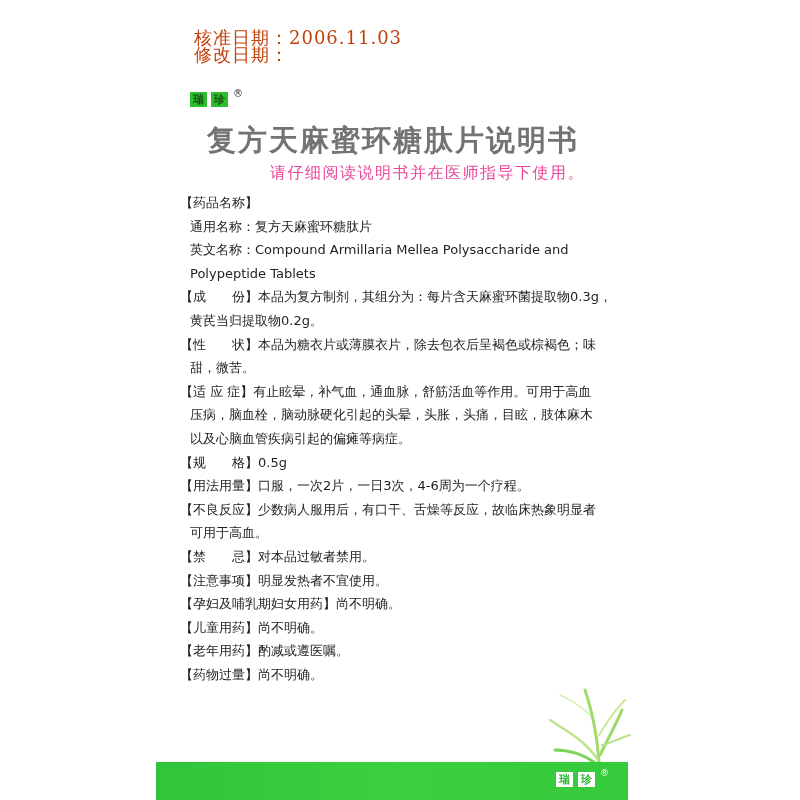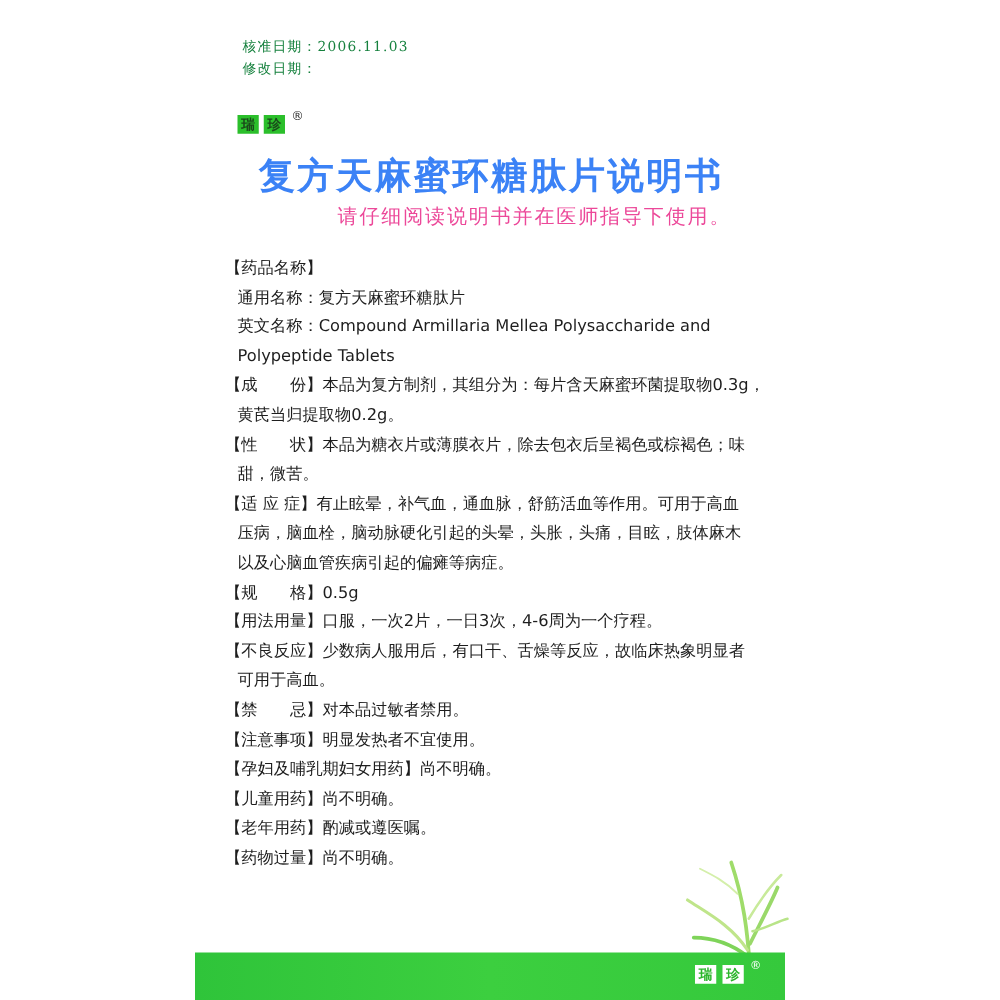--- a/index.html
+++ b/index.html
@@ -5,46 +5,46 @@
     html, body { margin: 0; padding: 0; }
     body {
       width: 800px; height: 800px; background: #ffffff;
       position: relative; overflow: hidden;
       font-family: "DejaVu Sans", "Liberation Sans", sans-serif;
       color: #1e1e1e;
     }
     .meta {
       position: absolute; left: 194px; top: 29px;
       font-family: "DejaVu Serif", "Liberation Serif", serif;
-      font-size: 11px; line-height: 17px; color: #15803d;
+      font-size: 18px; line-height: 17px; color: #c2410c;
       letter-spacing: 1px;
     }
     .brand {
       position: absolute; left: 190px; top: 92px;
       display: flex; align-items: flex-start; gap: 4px;
     }
     .brand .chip {
       width: 17px; height: 15px; background: #2bbf2b;
       color: #1a4a1a; font-size: 11px; font-weight: bold;
       display: flex; align-items: center; justify-content: center;
     }
     .brand .reg { font-size: 10px; color: #333; margin-left: 1px; margin-top: -4px; }
     .title {
       position: absolute; left: 207px; top: 121px; width: 400px;
-      font-size: 29px; font-weight: bold; color: #3b82f6;
+      font-size: 29px; font-weight: bold; color: #737373;
       letter-spacing: 2px; white-space: nowrap;
     }
     .subtitle {
       position: absolute; left: 270px; top: 163px;
       font-family: "DejaVu Serif", "Liberation Serif", serif;
       font-size: 16px; color: #ec4899; letter-spacing: 1.5px;
     }
     .content {
       position: absolute; left: 180px; top: 191px; width: 450px;
-      font-size: 13px; line-height: 23.6px; margin-top: 12px;
+      font-size: 13px; line-height: 23.6px;
     }
     .line { white-space: nowrap; }
     .indent { padding-left: 10px; }
     .green-bar {
       position: absolute; left: 156px; top: 762px; width: 472px; height: 38px;
       background: linear-gradient(90deg, #2fc43a 0%, #3ccf3f 50%, #35c93c 100%);
     }
     .bar-brand {
       position: absolute; left: 400px; top: 10px; display: flex; gap: 5px;
     }

